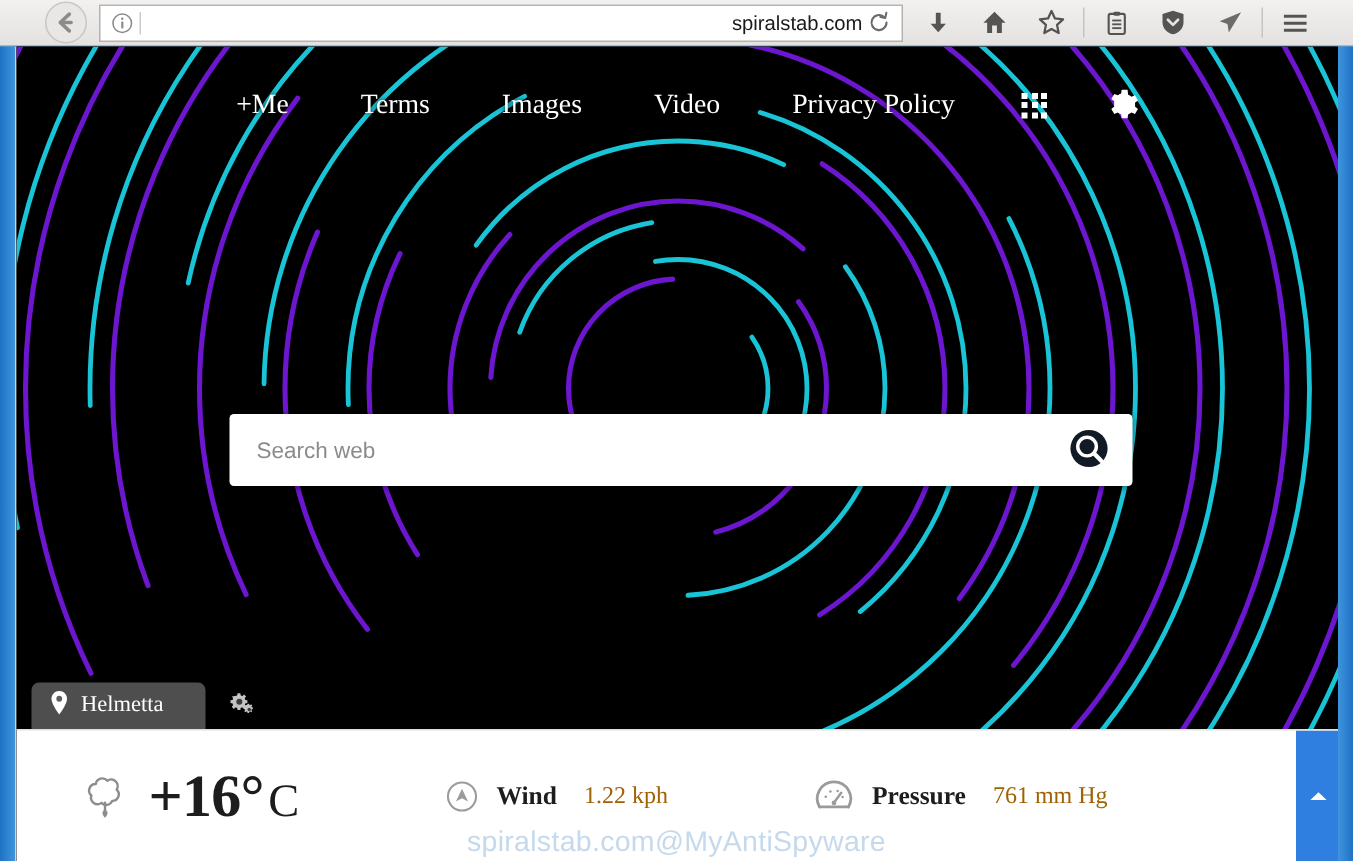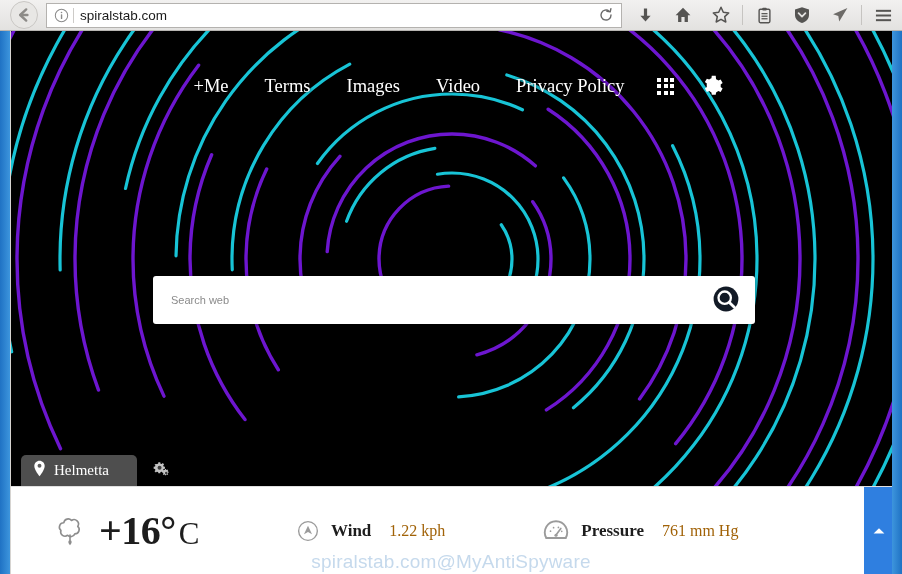--- a/index.html
+++ b/index.html
@@ -22,21 +22,22 @@
 
   
   .browser-bar {
     position: absolute;
     left: 0; top: 0;
     width: 902px; height: 31px;
     background: linear-gradient(to bottom, #f2f1f0 0%, #e3e2e0 100%);
     border-bottom: 1px solid #b7b5b2;
     display: flex;
     align-items: center;
-    padding: 0 0;
+    padding: 0 20px;
+    text-align: right;
   }
 
   .nav-back {
     width: 28px; height: 28px;
     border-radius: 50%;
     border: 1px solid #c9c7c4;
     background: #e8e7e5;
     display: flex; align-items: center; justify-content: center;
     margin-left: 10px;
     color: #8d8b88;
@@ -127,23 +128,22 @@
 
   
   .site-nav {
     position: absolute;
     top: 24px;
     left: 0;
     width: 882px;
     display: flex;
     align-items: center;
     justify-content: center;
-    gap: 0;
+    gap: 12px;
     z-index: 6;
-    margin-top: 16px;
   }
   .nav-link {
     color: #ffffff;
     font-family: "Liberation Serif", serif;
     font-size: 18.5px;
     text-decoration: none;
     padding: 0 18px;
     white-space: nowrap;
     text-shadow: 0 0 3px rgba(0,0,0,0.9);
   }
@@ -182,21 +182,21 @@
     box-shadow: 0 1px 4px rgba(0,0,0,0.45);
     z-index: 7;
   }
   .search-input {
     flex: 1 1 auto;
     height: 100%;
     border: 0;
     outline: none;
     background: transparent;
     font-family: "Liberation Sans", sans-serif;
-    font-size: 11px;
+    font-size: 15px;
     color: #a21caf;
     padding: 0 18px;
   }
   .search-input::placeholder { color: #8b8b8b; }
   .search-go {
     width: 56px; height: 100%;
     display: flex; align-items: center; justify-content: center;
     background: transparent;
     border: 0;
   }

